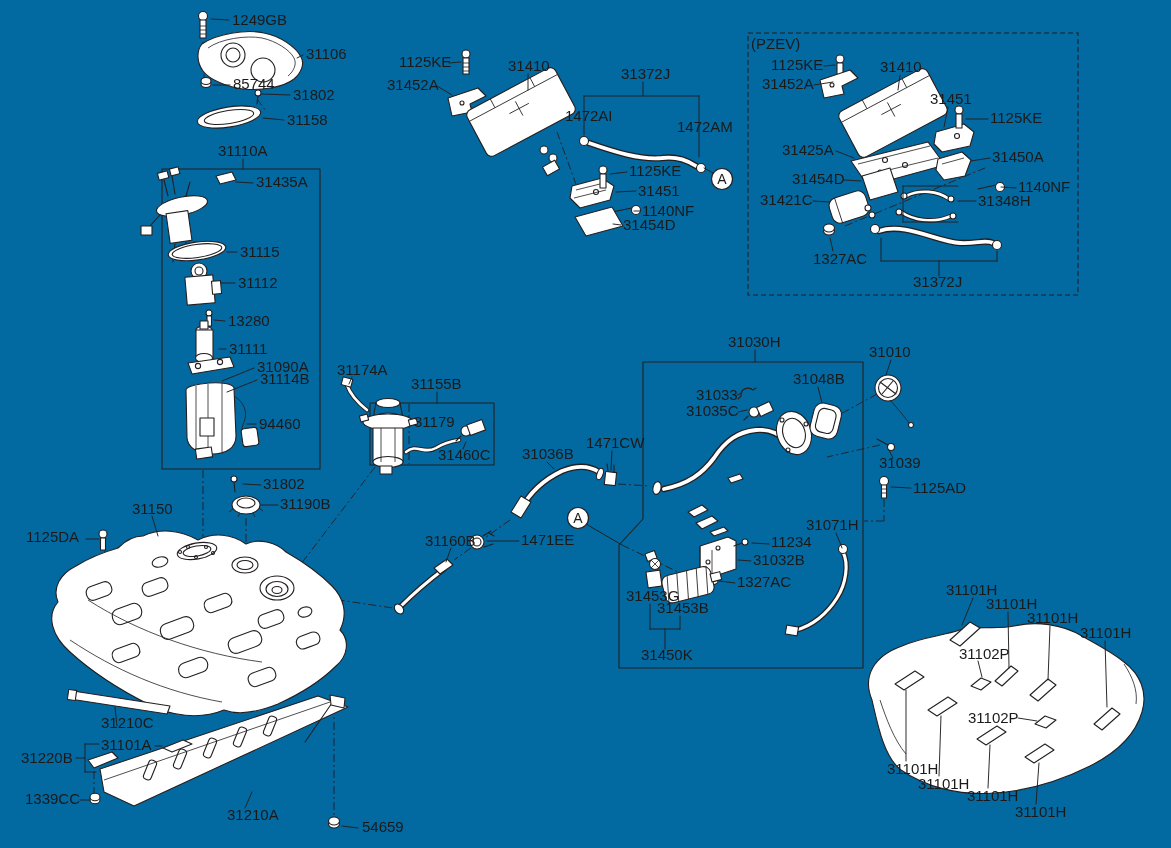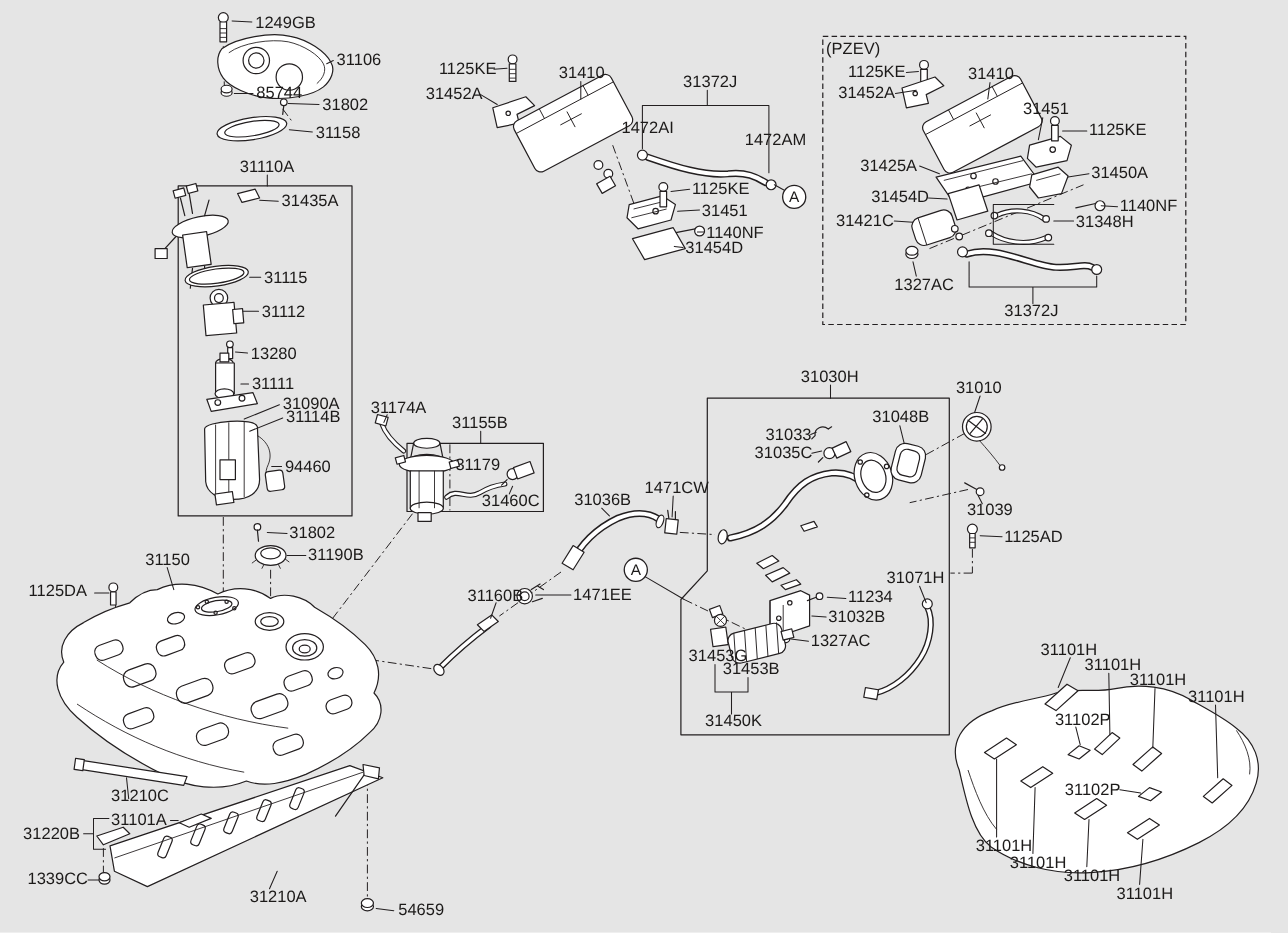--- a/index.html
+++ b/index.html
@@ -1,16 +1,16 @@
 <!DOCTYPE html>
 <html><head>
 <meta charset="utf-8">
 <style>
   html,body{margin:0;padding:0;background:#ffffff;}
-  #canvas{position:relative;width:1171px;height:848px;background:#e5e5e5;overflow:hidden;
+  #canvas{position:relative;width:1171px;height:848px;background:#0369a1;overflow:hidden;
           font-family:"Liberation Sans", sans-serif;}
   svg{position:absolute;left:0;top:0;}
   .ln{fill:none;stroke:#231f20;stroke-width:1.1;stroke-linejoin:round;stroke-linecap:round;}
   .lnf{fill:#ffffff;stroke:#231f20;stroke-width:1.1;stroke-linejoin:round;stroke-linecap:round;}
   .thin{fill:none;stroke:#231f20;stroke-width:.8;}
   .ld{fill:none;stroke:#231f20;stroke-width:.95;stroke-linecap:round;}
   .dd{fill:none;stroke:#231f20;stroke-width:.9;stroke-dasharray:8 3 2 3;}
   .dashbox{fill:none;stroke:#231f20;stroke-width:1.1;stroke-dasharray:5 3;}
   .to{fill:none;stroke:#231f20;stroke-width:6.5;stroke-linecap:round;}
   .ti{fill:none;stroke:#ffffff;stroke-width:3.8;stroke-linecap:round;}

